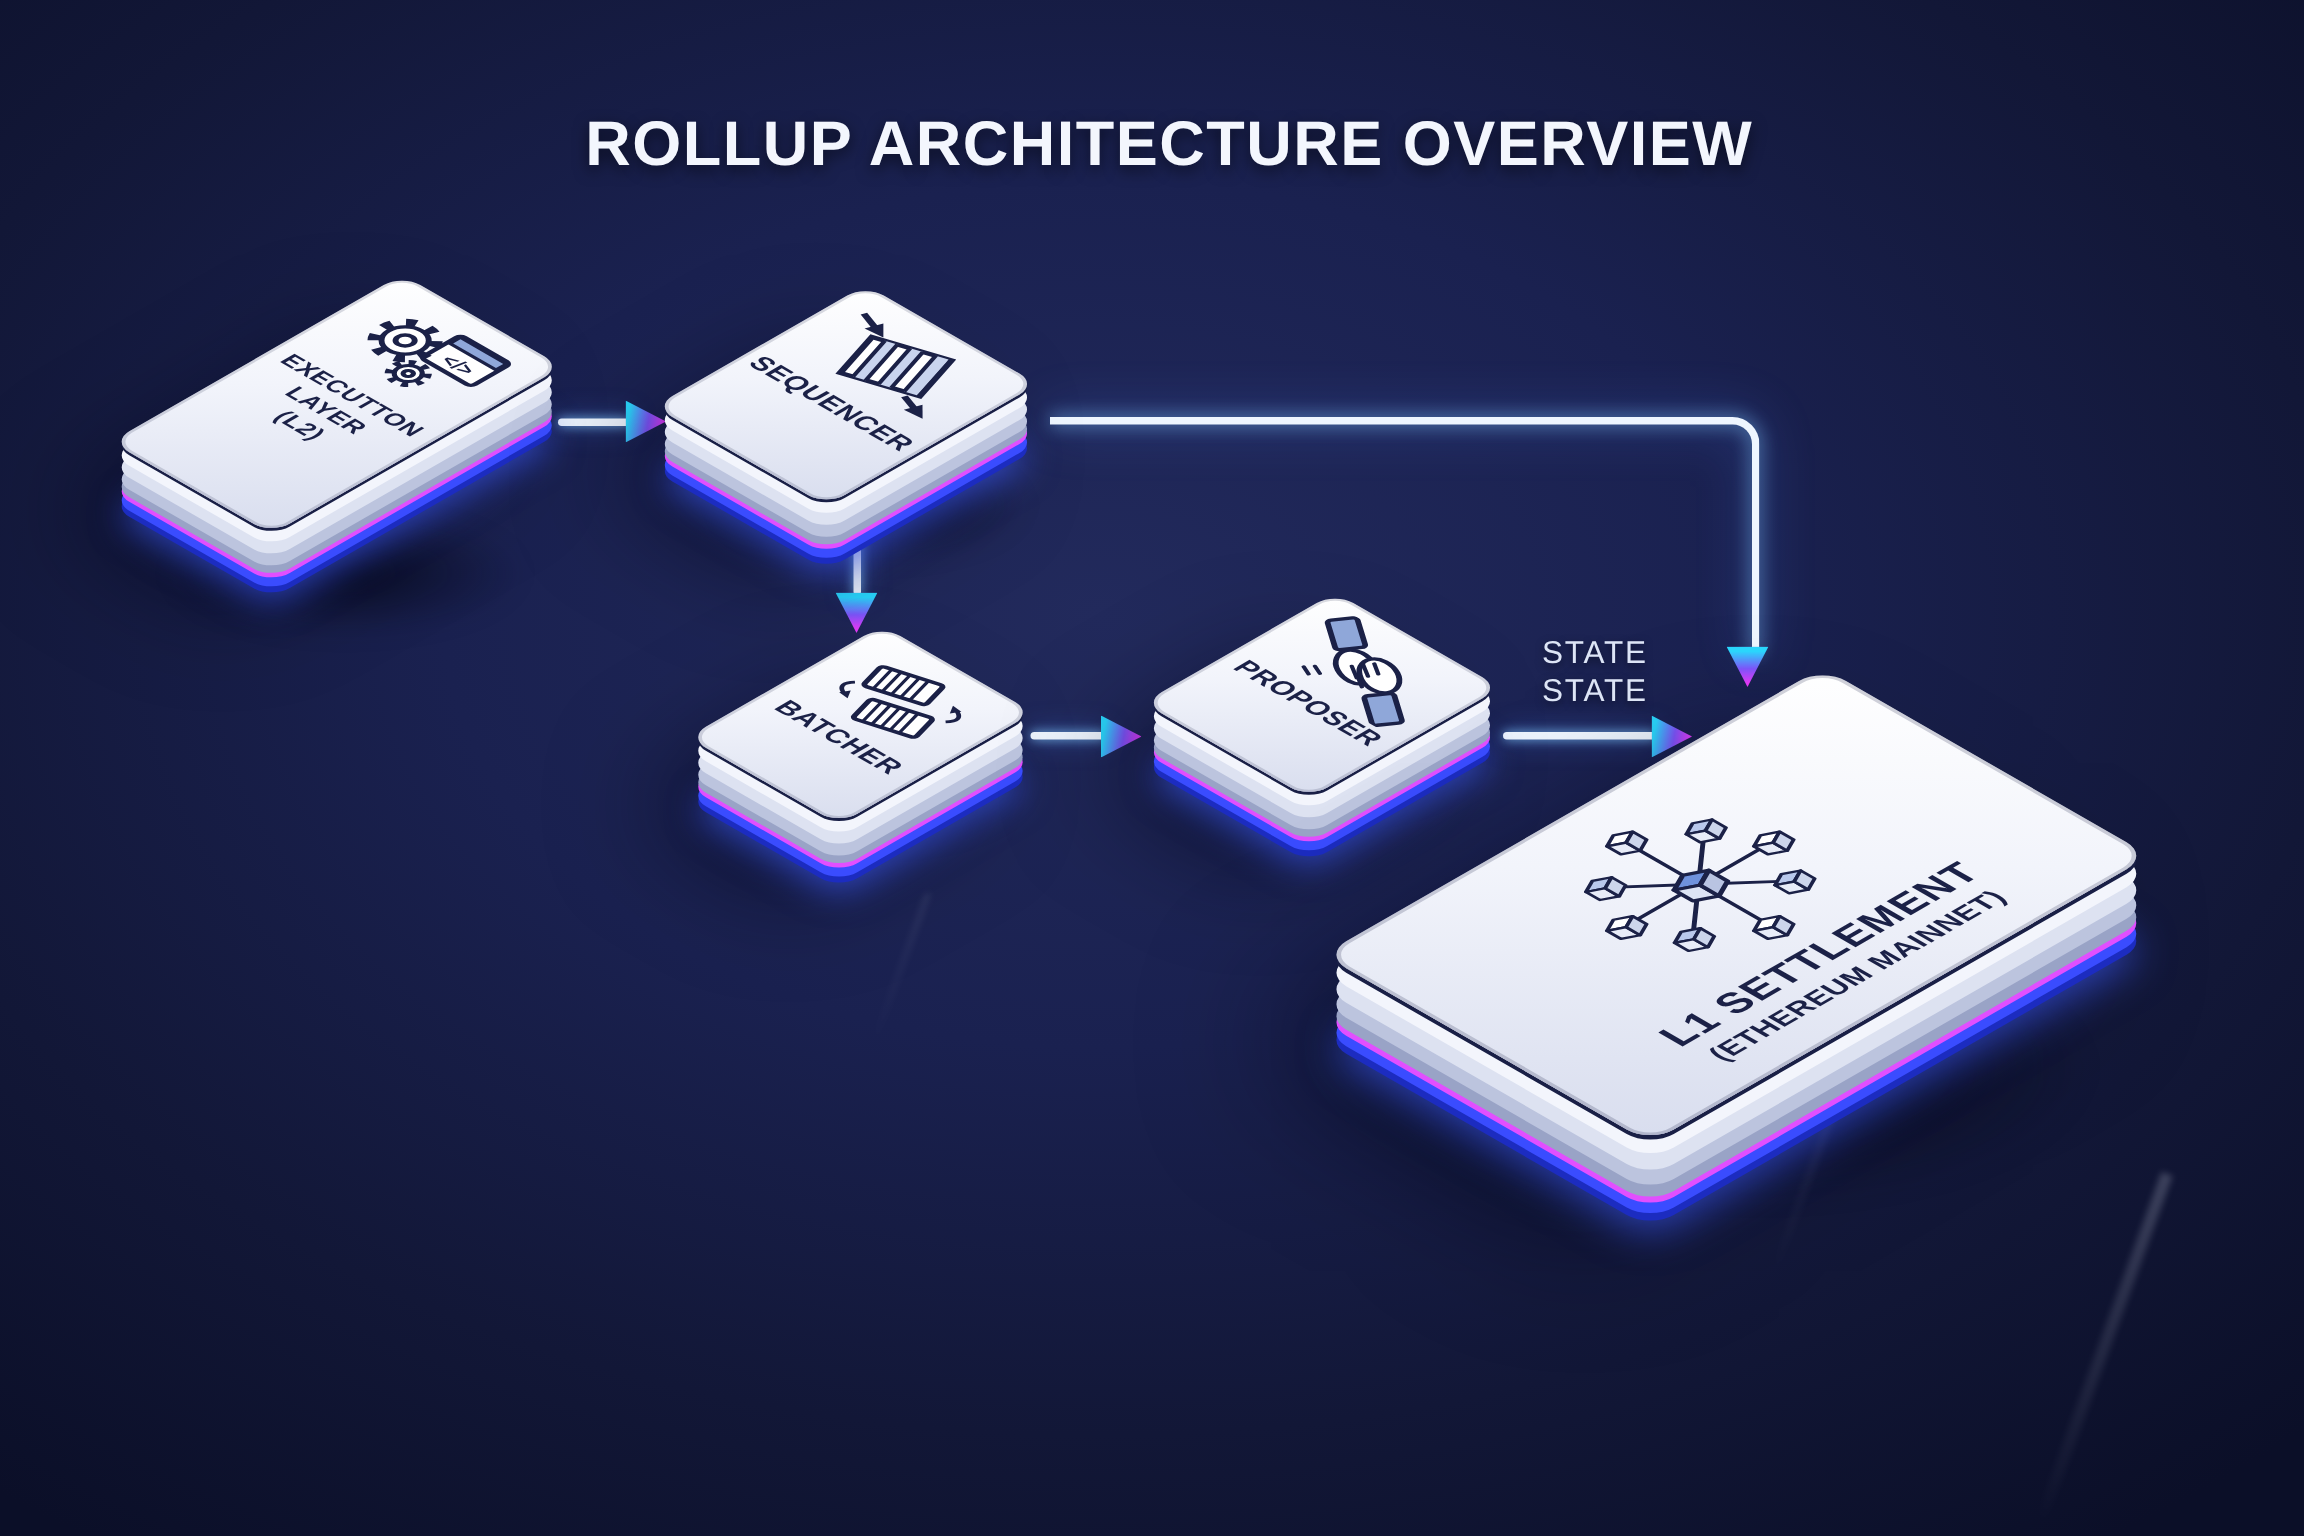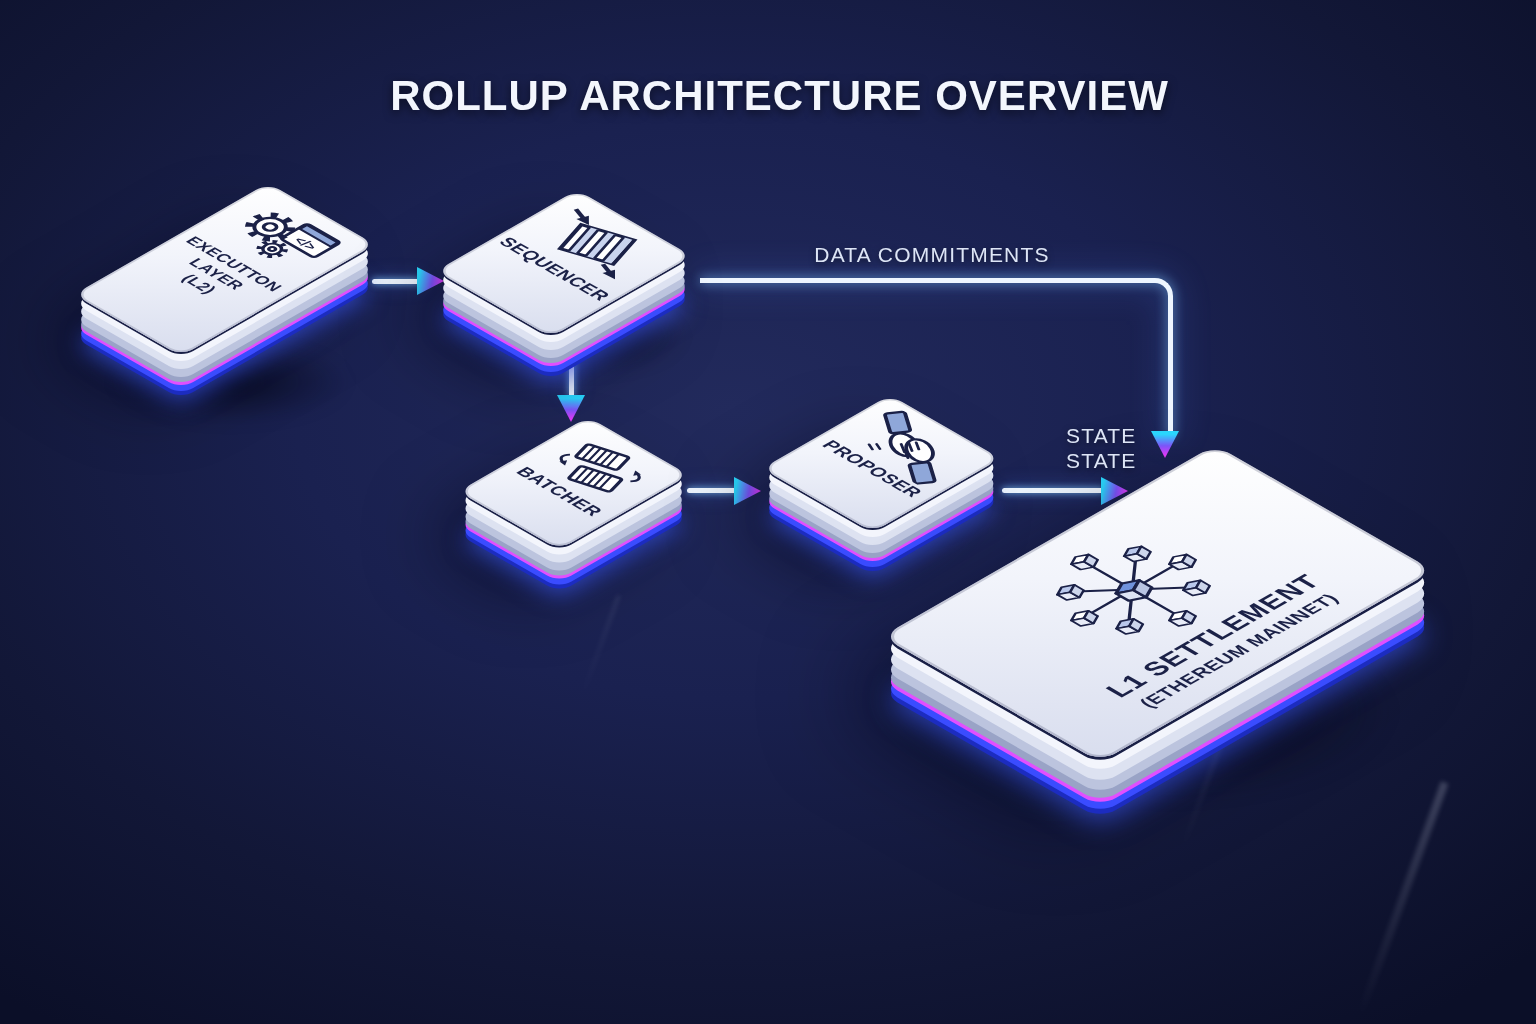--- a/index.html
+++ b/index.html
@@ -46,21 +46,21 @@
     background:linear-gradient(180deg,#2bd9ff 12%,#8057ff 55%,#e93cff 90%);}
   .ar-exec-seq{left:417px;top:267px;}
   .ar-seq-batcher{left:557px;top:395px;}
   .ar-batcher-proposer{left:734px;top:477px;}
   .ar-proposer-l1{left:1101px;top:477px;}
   .ar-data-l1{left:1151px;top:431px;}
   
   .edge-label{position:absolute;z-index:4;color:#dde5f6;font-size:21px;letter-spacing:1.2px;
     text-shadow:0 2px 6px rgba(0,0,0,.5);}
   .lbl-dc{left:732px;top:243px;width:400px;text-align:center;}
-  .lbl-sr{left:1028px;top:423px;line-height:25px;margin-left:38px;}
+  .lbl-sr{left:1028px;top:423px;line-height:25px;}
   
   .block{
     position:absolute;z-index:3;transform-origin:0 0;
     transform:matrix(0.87,0.5,-0.87,0.5,0,0);
     background:linear-gradient(135deg,#ffffff 0%,#f2f4fb 42%,#d8ddee 100%);
     border-radius:14px;display:flex;flex-direction:column;align-items:center;
     color:#1b2147;
     box-shadow:
       inset 0 0 0 2px rgba(24,30,68,.16),
       2px 2px 0 #191f46,
@@ -129,21 +129,20 @@
 
   <div class="line ln-seq-batcher"></div>
   <div class="arr arr-down ar-seq-batcher"></div>
 
   <div class="line ln-batcher-proposer"></div>
   <div class="arr arr-right ar-batcher-proposer"></div>
 
   <div class="line ln-proposer-l1"></div>
   <div class="arr arr-right ar-proposer-l1"></div>
 
-  <div class="edge-label lbl-dc">DATA COMMITMENTS</div>
   <div class="edge-label lbl-sr">
     <div>STATE</div>
     <div>STATE</div>
   </div>
 
   <div class="block bl-exec">
     <svg class="icon" width="88" height="72" viewBox="0 0 110 90">
       <rect x="56" y="5" width="48" height="38" rx="4" fill="#fff" stroke="#1b2147" stroke-width="4"></rect>
       <rect x="58" y="7" width="44" height="10" fill="#8fa7d9" stroke="#1b2147" stroke-width="3"></rect>
       <text x="80" y="37" text-anchor="middle" font-size="17" font-weight="bold" fill="#1b2147">&lt;/&gt;</text>

